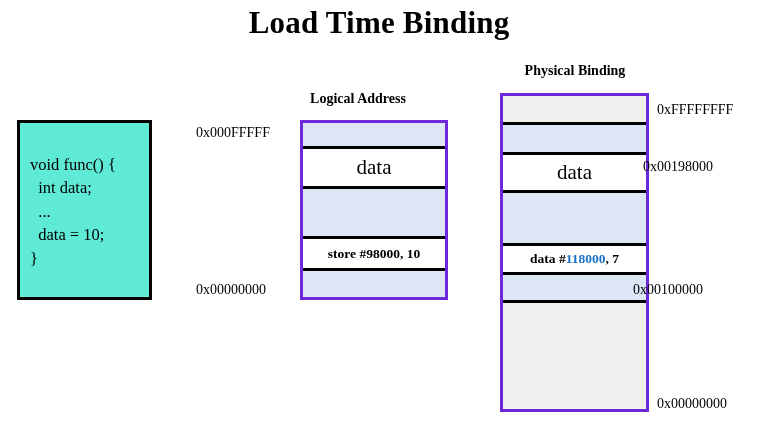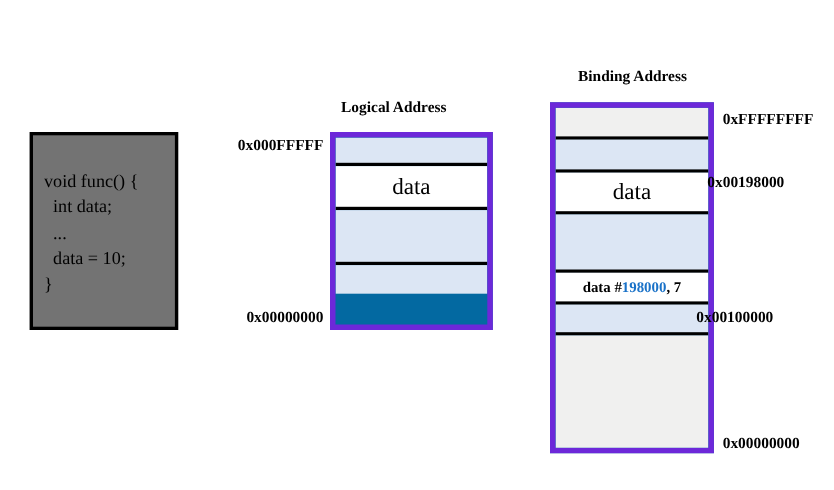--- a/index.html
+++ b/index.html
@@ -40,25 +40,25 @@
   
   .frame {
     position: absolute;
     box-sizing: border-box;
     border: 3px solid #000000;
     background: #dce6f4;
   }
 
   
   #code-box {
-    left: 27px;
+    left: 17px;
     top: 120px;
     width: 135px;
     height: 180px;
-    background: #737373;
+    background: #5eead4;
     padding: 0;
   }
   #code-text {
     position: absolute;
     left: 10px;
     top: 30px;
     font-size: 16.5px;
     line-height: 1.42;
     white-space: pre;
     font-family: "Liberation Serif", "DejaVu Serif", serif;
@@ -80,22 +80,22 @@
   #physical-header {
     left: 500px;
     top: 63px;
     width: 150px;
   }
 
   
   .memmap {
     position: absolute;
     box-sizing: border-box;
-    border: 5px solid #6d28d9;
-    background: #0369a1;
+    border: 3px solid #6d28d9;
+    background: #6d28d9;
     overflow: hidden;
   }
   #logical-map {
     left: 300px;
     top: 120px;
     width: 148px;
     height: 180px;
   }
   #physical-map {
     left: 500px;
@@ -130,67 +130,71 @@
     font-weight: bold;
     line-height: 1;
     white-space: nowrap;
   }
   .hl-blue { color: #1a72c8; }
 
   
   .addr {
     position: absolute;
     font-size: 14px;
-    font-weight: bold;
+    font-weight: normal;
     white-space: nowrap;
     line-height: 1;
   }
   .addr.right-align {
-    text-align: right;
+    text-align: left;
   }
 </style>
 </head>
 <body>
 
 <div id="stage">
 
+  <div id="slide-title">Load Time Binding</div>
 
   <div class="frame" id="code-box">
     <div id="code-text">void func() {
   int data;
   ...
   data = 10;
 }</div>
   </div>
 
   <div class="col-header" id="logical-header">Logical Address</div>
 
   <div class="memmap" id="logical-map">
     <div class="seg fill-blue" style="height:26px"></div>
     <div class="seg fill-white" style="height:40px">
       <span class="seg-label-data">data</span>
     </div>
     <div class="seg fill-blue" style="height:50px"></div>
+    <div class="seg fill-white" style="height:32px">
+      <span class="seg-label-store">store #98000, 10</span>
+    </div>
     <div class="seg fill-blue" style="height:26px"></div>
   </div>
 
   <div class="addr right-align" style="left:196px; top:126px; width:98px;">0x000FFFFF</div>
   <div class="addr right-align" style="left:196px; top:283px; width:98px;">0x00000000</div>
 
-  <div class="col-header" id="physical-header">Binding Address</div>
+  <div class="col-header" id="physical-header">Physical Binding</div>
 
   <div class="memmap" id="physical-map">
     <div class="seg fill-gray" style="height:29px"></div>
     <div class="seg fill-blue" style="height:30px"></div>
     <div class="seg fill-white" style="height:38px">
       <span class="seg-label-data">data</span>
     </div>
     <div class="seg fill-blue" style="height:53px"></div>
     <div class="seg fill-white" style="height:29px">
-      <span class="seg-label-store"><span>data #</span><span class="hl-blue">198000</span><span>, 7</span></span>
+      <span class="seg-label-store"><span>data #</span><span class="hl-blue">118000</span><span>, 7</span></span>
     </div>
     <div class="seg fill-blue" style="height:28px"></div>
     <div class="seg fill-gray" style="height:106px"></div>
   </div>
 
   <div class="addr" style="left:657px; top:103px;">0xFFFFFFFF</div>
   <div class="addr" style="left:643px; top:160px;text-align:center;">0x00198000</div>
   <div class="addr" style="left:633px; top:283px;">0x00100000</div>
   <div class="addr" style="left:657px; top:397px;">0x00000000</div>
 

